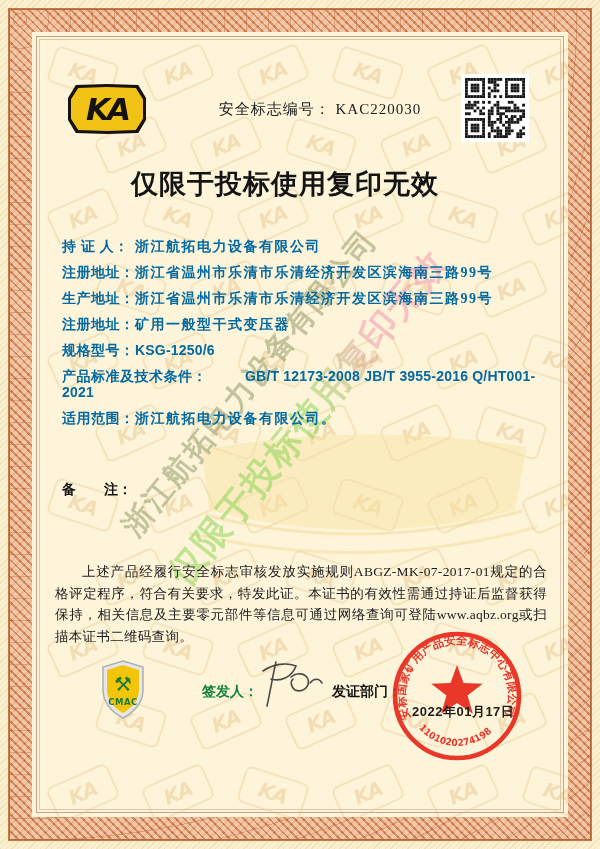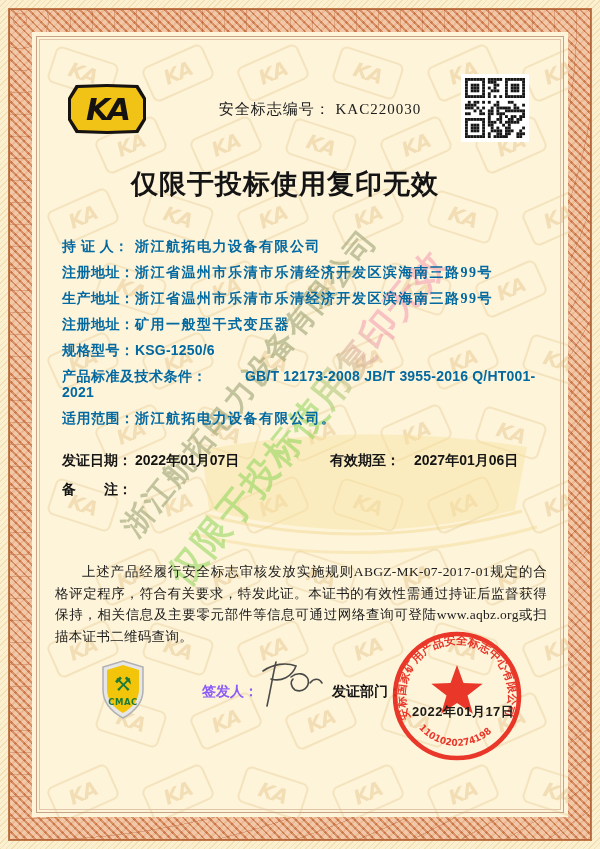--- a/index.html
+++ b/index.html
@@ -56,21 +56,21 @@
   .dates{left:62px;top:452px;right:38px;height:18px;font-size:14px;color:#141414;}
   .dates span{position:absolute;font-weight:bold;}
   .d1{left:0;}.d2{left:73px;}.d3{left:268px;}.d4{left:352px;}
   .remark{left:62px;top:481px;font-size:14px;color:#141414;}
   .remark .r1{font-weight:bold;}
   .remark .r2{font-weight:bold;margin-left:24px;}
   .statement{left:55px;top:561px;width:492px;font-size:13.5px;line-height:21.5px;
     font-weight:normal;color:#1b1b1b;text-align:justify;text-indent:2em;
     font-family:"Liberation Serif",serif;letter-spacing:.3px;}
   .cmac{left:101px;top:660px;}
-  .signer-label{left:202px;top:683px;font-size:14px;font-weight:bold;color:#8b5cf6;}
+  .signer-label{left:202px;top:683px;font-size:14px;font-weight:bold;color:#15803d;}
   .signature{left:246px;top:656px;z-index:4;}
   .dept-label{left:332px;top:683px;font-size:14px;font-weight:bold;color:#141414;}
   .seal{left:382px;top:621px;z-index:4;}
   .seal-date{left:412px;top:703px;z-index:5;font-size:13px;font-weight:bold;color:#1d1b18;letter-spacing:.5px;}
 </style>
 </head>
 <body>
 
 <div class="cert">
   <div class="edge-pattern"></div>
@@ -401,26 +401,20 @@
   <div class="abs fields" id="fields">
       <div class="frow"><span class="flabel short">持 证 人：</span><span class="fvalue v-kai">浙江航拓电力设备有限公司</span></div>
       <div class="frow"><span class="flabel short">注册地址：</span><span class="fvalue v-kai">浙江省温州市乐清市乐清经济开发区滨海南三路99号</span></div>
       <div class="frow"><span class="flabel short">生产地址：</span><span class="fvalue v-kai">浙江省温州市乐清市乐清经济开发区滨海南三路99号</span></div>
       <div class="frow"><span class="flabel short">注册地址：</span><span class="fvalue v-kai">矿用一般型干式变压器</span></div>
       <div class="frow"><span class="flabel short">规格型号：</span><span class="fvalue v-sans">KSG-1250/6</span></div>
       <div class="frow"><span class="flabel">产品标准及技术条件：</span><span class="fvalue v-sans wgap">GB/T 12173-2008 JB/T 3955-2016 Q/HT001-2021</span></div>
       <div class="frow"><span class="flabel short">适用范围：</span><span class="fvalue v-kai">浙江航拓电力设备有限公司。</span></div>
     </div>
 
-  <div class="abs dates">
-    <span class="d1">发证日期：</span>
-    <span class="d2">2022年01月07日</span>
-    <span class="d3">有效期至：</span>
-    <span class="d4">2027年01月06日</span>
-  </div>
 
   <div class="abs remark">
     <span class="r1">备</span>
     <span class="r2">注：</span>
     <span></span>
   </div>
 
   <div class="abs statement">上述产品经履行安全标志审核发放实施规则ABGZ-MK-07-2017-01规定的合格评定程序，符合有关要求，特发此证。本证书的有效性需通过持证后监督获得保持，相关信息及主要零元部件等信息可通过网络查询可登陆www.aqbz.org或扫描本证书二维码查询。</div>
 
   <svg class="abs cmac" width="44" height="60" viewBox="0 0 44 60">

